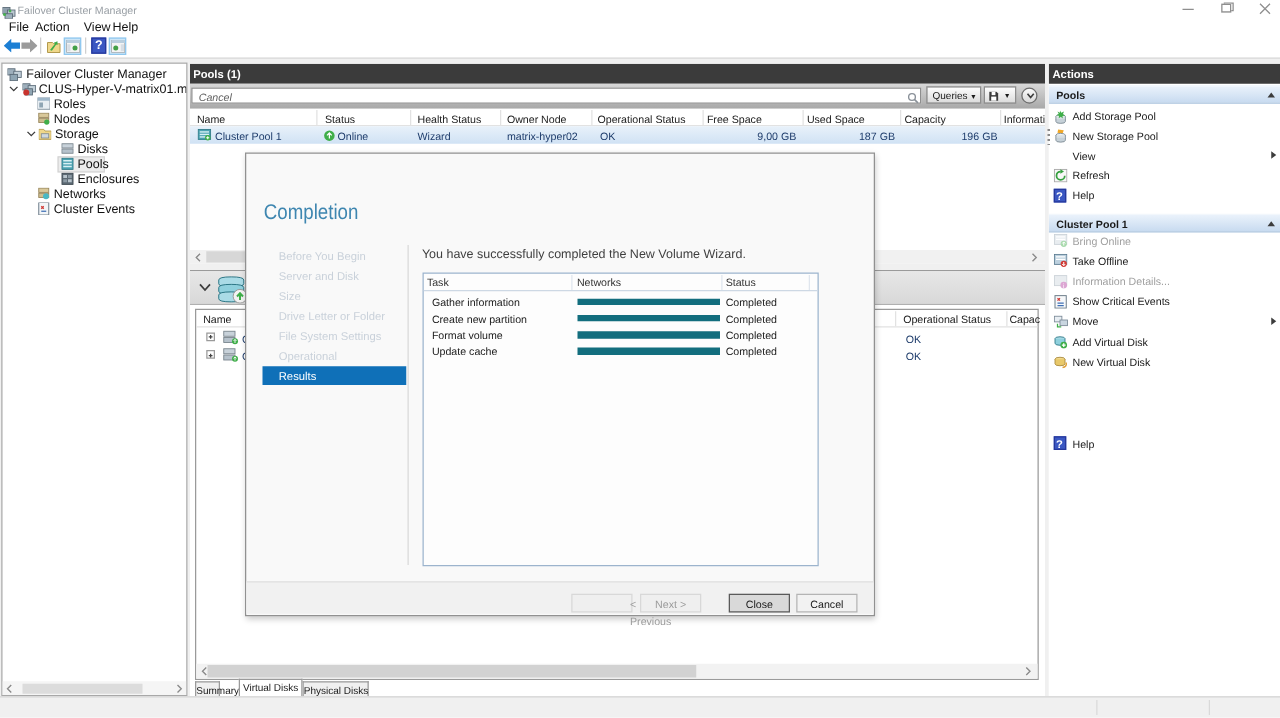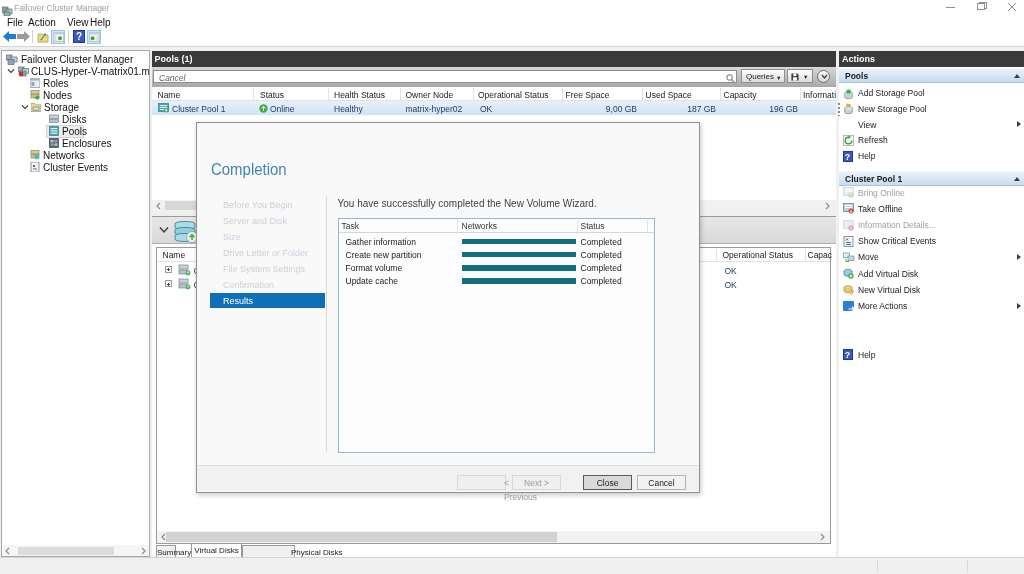--- a/index.html
+++ b/index.html
@@ -213,21 +213,21 @@
       <rect x="1.8" y="6" width="7.4" height="1.1" fill="#d8f0f4"></rect>
       <circle cx="8.2" cy="7.2" r="2.2" fill="#3fae49"></circle>
         <path d="M8.2 6 V8.4 M7 7.2 H9.4" stroke="#fff" stroke-width="0.8"></path>
     </svg>
     <div class="abs" style="left:20px;top:3px;">Cluster Pool 1</div>
     <svg class="abs" style="left:107px;top:2.5px;" width="9" height="9" viewBox="0 0 9 9">
         <circle cx="4.5" cy="4.5" r="4.2" fill="#3fae49"></circle>
         <path d="M4.5 6.8 V2.6 M2.6 4.3 L4.5 2.4 L6.4 4.3" stroke="#fff" stroke-width="1" fill="none"></path>
       </svg>
     <div class="abs" style="left:118px;top:3px;">Online</div>
-    <div class="abs" style="left:182px;top:3px;">Healthy</div>
+    <div class="abs" style="left:182px;top:3px;">Wizard</div>
     <div class="abs" style="left:253.5px;top:3px;">matrix-hyper02</div>
     <div class="abs" style="left:328px;top:3px;">OK</div>
     <div class="abs" style="left:486px;top:3px;width:0;"> </div>
     <div class="abs" style="right:199px;top:3px;">9,00 GB</div>
     <div class="abs" style="right:120px;top:3px;">187 GB</div>
     <div class="abs" style="right:38px;top:3px;">196 GB</div>
   </div>
 
   <div class="abs" style="left:0;top:149px;width:684px;height:11px;background:#f1f1f1;">
     <svg class="abs" style="left:3px;top:2px;" width="7" height="8" viewBox="0 0 7 8">
@@ -301,21 +301,21 @@
       <div class="abs" style="left:9px;top:1px;width:391px;height:10px;background:#d2d2d2;"></div>
       <svg class="abs" style="left:662px;top:2.5px;" width="7" height="8" viewBox="0 0 7 8">
           <path d="M2 1 L5 4 L2 7" stroke="#8a8a8a" stroke-width="1.1" fill="none"></path>
         </svg>
     </div>
   </div>
 
   <div class="abs" style="left:0;top:492px;width:684px;height:14px;font-size:8px;color:#1a1a1a;">
     <div class="abs" style="left:4px;top:1.5px;width:20px;height:13px;background:#f0f0f0;border:1px solid #9a9a9a;border-bottom:none;text-align:center;line-height:13px;white-space:nowrap;">Summary</div>
     <div class="abs" style="left:39px;top:0;width:51px;height:15px;background:#fff;border:1px solid #9a9a9a;border-bottom:none;text-align:center;line-height:14px;white-space:nowrap;">Virtual Disks</div>
-    <div class="abs" style="left:90px;top:1.5px;width:53px;height:13px;background:#f0f0f0;border:1px solid #9a9a9a;border-bottom:none;text-align:center;line-height:13px;white-space:nowrap;padding-left:48px;">Physical Disks</div>
+    <div class="abs" style="left:90px;top:1.5px;width:53px;height:13px;background:#f0f0f0;border:1px solid #9a9a9a;border-bottom:none;text-align:center;line-height:13px;white-space:nowrap;">Physical Disks</div>
   </div>
 </div>
 
 <div class="abs" style="left:839px;top:51px;width:185px;height:506px;background:#fff;overflow:hidden;" id="actions">
   <style>
     .ai { position:absolute; left:0; width:185px; height:16.2px; }
     .ai .lbl { position:absolute; left:19px; top:3.5px; font-size:8.5px; color:#1a1a1a; white-space:nowrap; }
     .ai .lbl.dis { color:#9f9f9f; }
     .ai svg, .ai .ic { position:absolute; left:3.5px; top:3px; }
     .ai .sub { position:absolute; right:3px; top:5px; width:0; height:0; border-left:4px solid #3c3c3c; border-top:3.5px solid transparent; border-bottom:3.5px solid transparent; }
@@ -416,29 +416,20 @@
     <div class="lbl">Add Virtual Disk</div>
   </div>
   <div class="ai" style="top:230.3px;">
     <svg width="11" height="11" viewBox="0 0 11 11">
         <ellipse cx="5" cy="3.4" rx="4" ry="1.6" fill="#f2d98c" stroke="#a8893e" stroke-width="0.7"></ellipse>
         <path d="M1 3.4 V7 Q1 8.6 5 8.6 Q9 8.6 9 7 V3.4" fill="#e8c86a" stroke="#a8893e" stroke-width="0.7"></path>
         <path d="M7 10 Q10.5 9.5 10 6" stroke="#e0a23c" stroke-width="1.2" fill="none"></path>
       </svg>
     <div class="lbl">New Virtual Disk</div>
   </div>
-  <div class="ai" style="top:246.5px;">
-    <div class="ic" style="width:11px;height:10px;background:#2f7fd0;border-radius:1px;">
-        <svg width="11" height="10" viewBox="0 0 11 10">
-          <path d="M2.5 5 H8 M6 2.8 L8.5 5 L6 7.2" stroke="#fff" stroke-width="1.2" fill="none"></path>
-        </svg>
-      </div>
-    <div class="lbl">More Actions</div>
-      <span class="sub"></span>
-  </div>
   <div class="ai" style="top:295.1px;">
     <div class="ic" style="width:10px;height:11px;background:#3a57c2;border:1px solid #25379b;color:#fff;font-size:9px;font-weight:bold;text-align:center;line-height:10px;">?</div>
     <div class="lbl">Help</div>
   </div>
 </div>
 
 <div class="abs" style="left:837.5px;top:103px;width:2px;height:13px;background-image:repeating-linear-gradient(#8a8a8a 0 2px, transparent 2px 4px);"></div>
 
 <div class="abs" style="left:0;top:557px;width:1024px;height:17px;background:#f0f0f0;border-top:1px solid #d4d4d4;">
   <div class="abs" style="left:877px;top:2px;width:1px;height:12px;background:#d9d9d9;"></div>
@@ -448,21 +439,21 @@
 <div class="abs" style="left:196px;top:122px;width:504px;height:371px;background:#f9f9f9;border:1px solid #919191;box-shadow:1px 2px 5px rgba(0,0,0,0.22);" id="dialog">
 
 
   <div class="abs" style="left:14px;top:36.5px;font-size:17px;color:#3e86b0;transform:scaleX(0.88);transform-origin:0 0;">Completion</div>
 
   <div class="abs" style="left:26px;top:76.5px;font-size:9px;color:#c9d1da;">Before You Begin</div>
   <div class="abs" style="left:26px;top:92.5px;font-size:9px;color:#c9d1da;">Server and Disk</div>
   <div class="abs" style="left:26px;top:108.5px;font-size:9px;color:#c9d1da;">Size</div>
   <div class="abs" style="left:26px;top:124.5px;font-size:9px;color:#c9d1da;">Drive Letter or Folder</div>
   <div class="abs" style="left:26px;top:140.5px;font-size:9px;color:#c9d1da;">File System Settings</div>
-  <div class="abs" style="left:26px;top:156.5px;font-size:9px;color:#c9d1da;">Confirmation</div>
+  <div class="abs" style="left:26px;top:156.5px;font-size:9px;color:#c9d1da;">Operational</div>
   <div class="abs" style="left:13px;top:169.5px;width:115px;height:15.5px;background:#0f70b8;"></div>
   <div class="abs" style="left:26px;top:172.5px;font-size:9px;color:#fff;">Results</div>
 
   <div class="abs" style="left:128.5px;top:73px;width:1px;height:256px;background:#d9d9d9;"></div>
 
   <div class="abs" style="left:140.5px;top:75px;font-size:10px;color:#3f3f3f;">You have successfully completed the New Volume Wizard.</div>
 
   <div class="abs" style="left:140.5px;top:95px;width:317px;height:235px;background:#fdfdfd;border:1px solid #9cb4cd;">
     <div class="abs" style="left:0;top:0;width:315px;height:14px;border-bottom:1px solid #cdd8e4;font-size:8.5px;color:#333;">
       <div class="abs" style="left:3px;top:2px;">Task</div>

